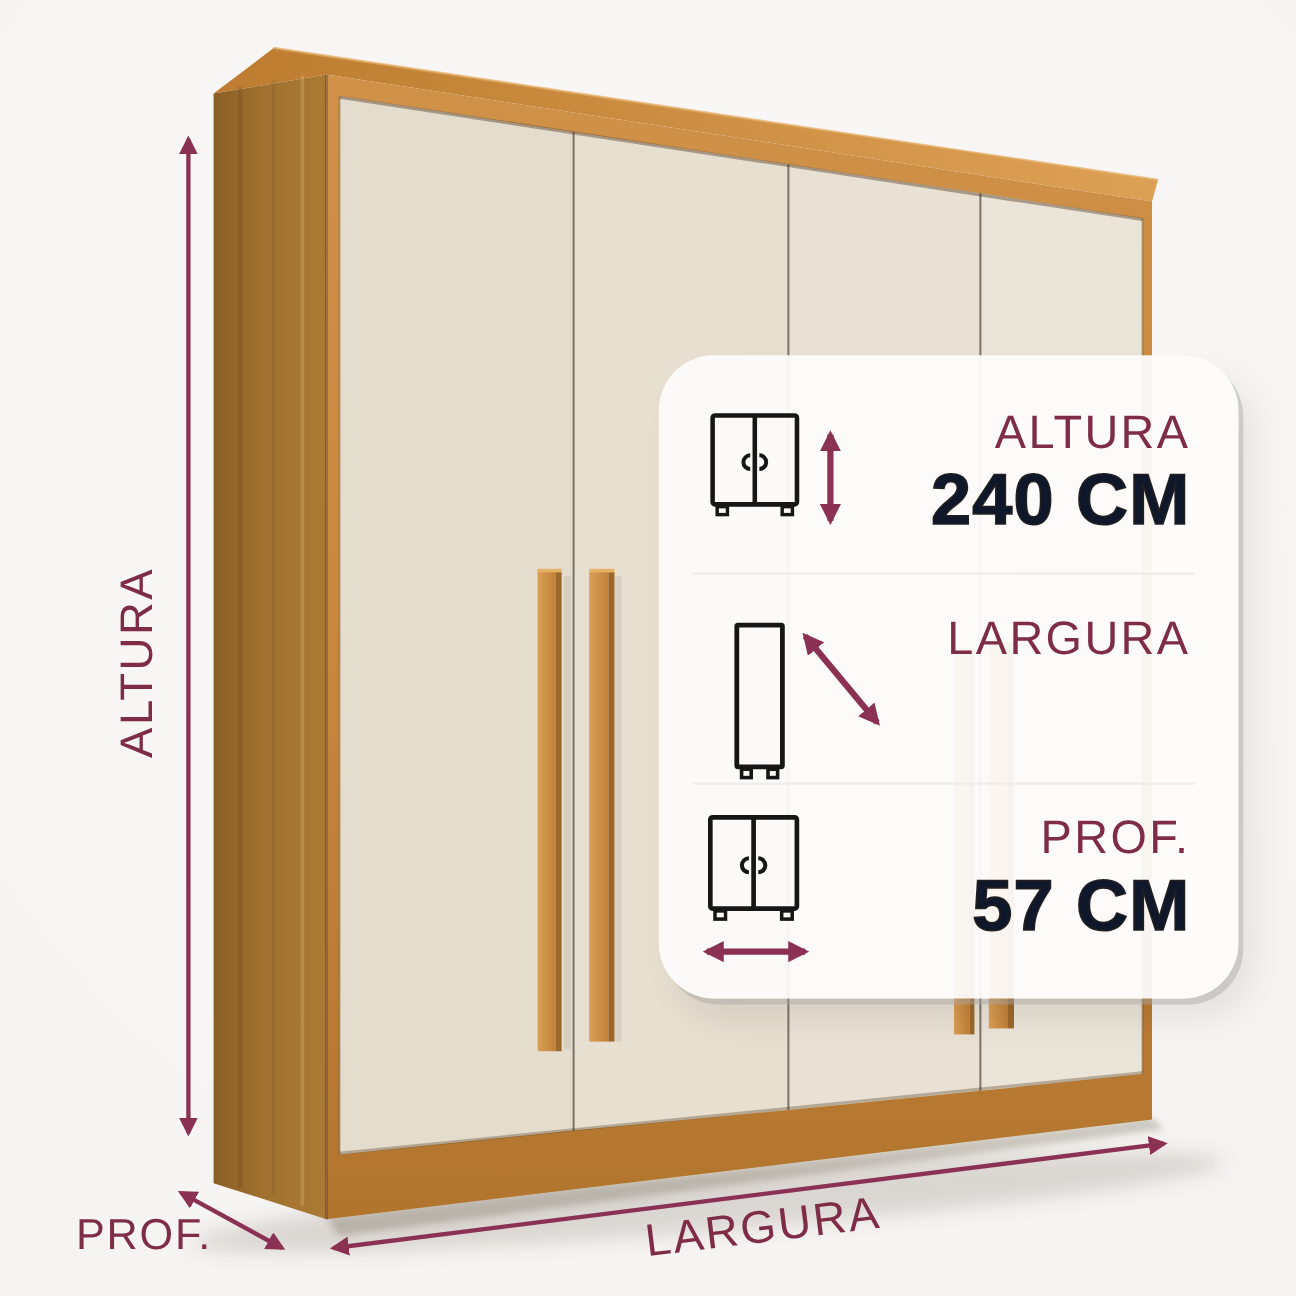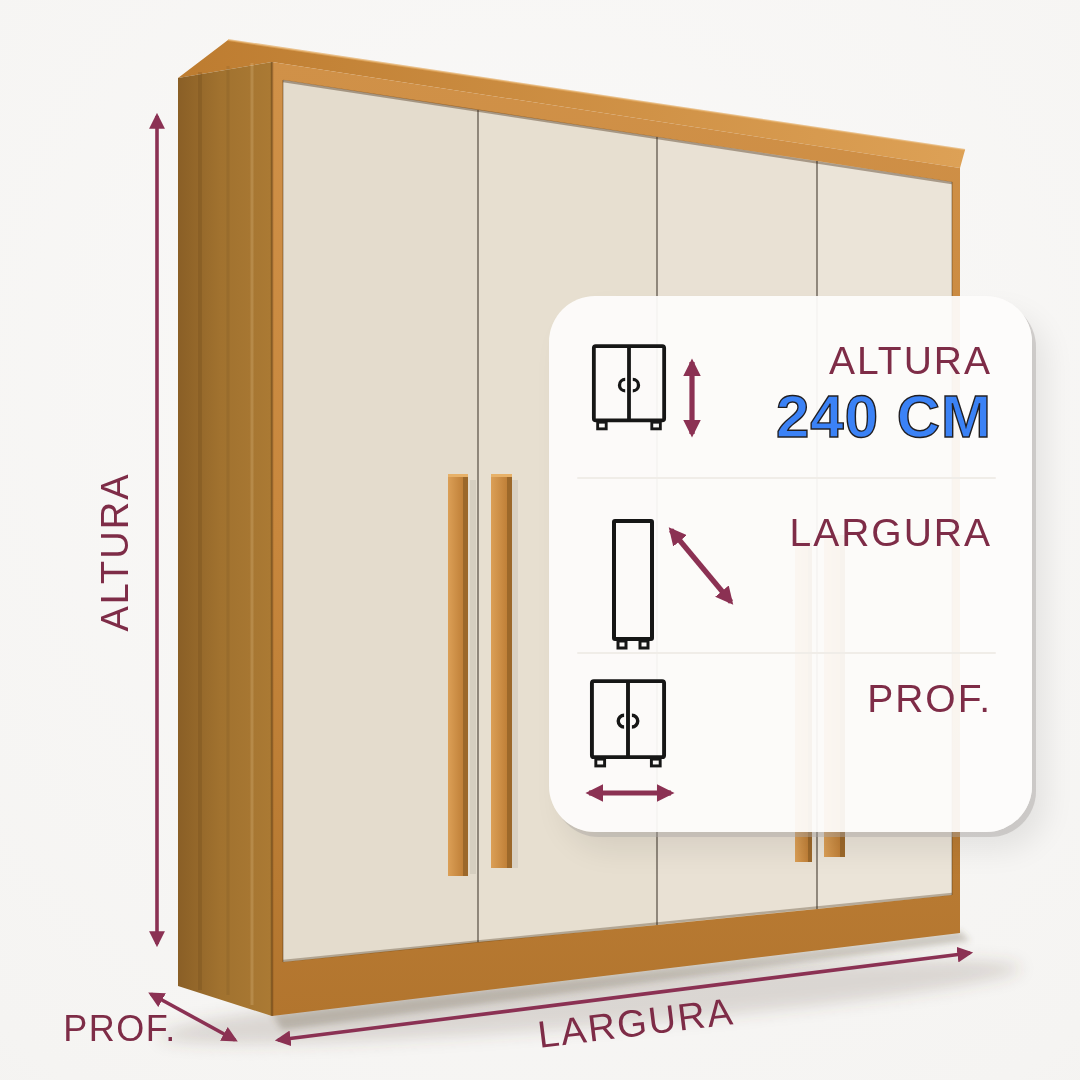--- a/index.html
+++ b/index.html
@@ -44,21 +44,21 @@
   .arrow-3 { left:26px; top:484px; }
 
   .spec-text { position:absolute; right:40px; text-align:right; }
   .text-1 { top:44px; }
   .text-2 { top:216px; }
   .text-3 { top:382px; }
 
   .spec-label { font-size:39px; line-height:1.1; letter-spacing:2px; color:#7e2c47;
     font-weight:400; }
   .spec-value { font-size:60px; line-height:1.0; margin-top:4px; letter-spacing:1px;
-    color:#3b82f6; font-weight:700; -webkit-text-stroke:1.4px #211e20; }
+    color:#0f172a; font-weight:700; -webkit-text-stroke:1.4px #211e20; }
 </style>
 </head>
 <body>
 
 <div class="stage">
 
   <svg class="scene-svg" width="1080" height="1080" viewBox="0 0 1080 1080">
     <defs>
       <linearGradient id="gradSide" x1="0" y1="0" x2="1" y2="0">
         <stop offset="0" stop-color="#8a5f26"></stop>
@@ -206,16 +206,17 @@
       <svg class="spec-arrow arrow-3" width="110" height="26" viewBox="0 0 110 26">
         <defs>
             <marker id="ah3" viewBox="0 0 10 10" refX="8" refY="5" markerWidth="3.4" markerHeight="3.4" orient="auto-start-reverse">
               <path d="M0 0 L10 5 L0 10 z" fill="#8b3153"></path>
             </marker>
           </defs>
         <path d="M14 13 L96 13" stroke="#8b3153" stroke-width="5.2" fill="none" marker-start="url(#ah3)" marker-end="url(#ah3)"></path>
       </svg>
       <div class="spec-text text-3">
         <div class="spec-label">PROF.</div>
+        <div class="spec-value">57 CM</div>
       </div>
     </div>
   </div>
 </div>
 
 </body></html>

